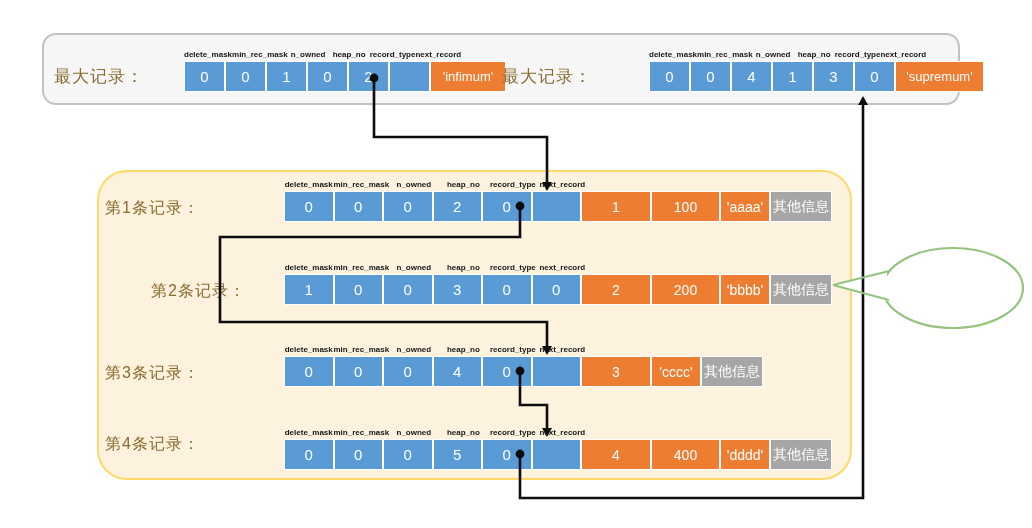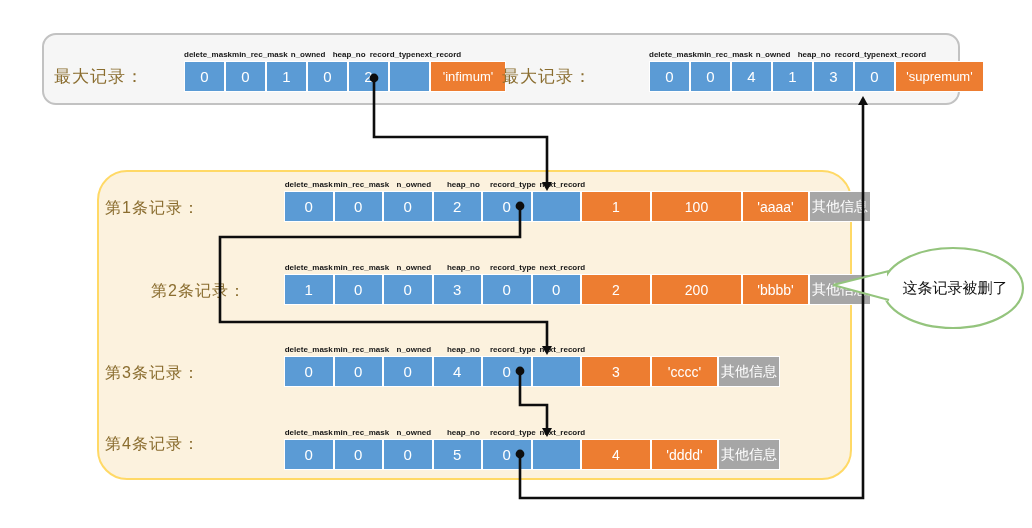--- a/index.html
+++ b/index.html
@@ -34,22 +34,22 @@
   .c{
     box-sizing:border-box;display:flex;align-items:center;justify-content:center;
     color:#ffffff;font-size:15px;border:1px solid #ffffff;
   }
   .c-blue{background:#5b9bd5;width:41px;}
   .t-rec .c-blue{width:49.5px;}
   .c-orange{background:#ed7d31;font-size:13px;}
   .c-name-inf{width:76px;}
   .c-name-sup{width:89px;}
   .c-d1{width:70px;font-size:14px;}
-  .c-d2{width:91px;font-size:14px;}
-  .c-d3{width:67px;font-size:14px;}
+  .c-d2{width:69px;font-size:14px;}
+  .c-d3{width:50px;font-size:14px;}
   .c-other{background:#a6a6a6;width:62px;font-size:14px;}
   
   .callout-text{
     position:absolute;left:888px;top:279px;width:134px;height:18px;line-height:18px;
     text-align:center;font-size:15px;color:#111111;white-space:nowrap;
   }
   .overlay{position:absolute;left:0;top:0;pointer-events:none;}
 </style>
 </head>
 <body>
@@ -184,20 +184,21 @@
       <span class="flabel">next_record</span>
     </div>
     <div class="row">
       <div class="c c-blue">0</div>
       <div class="c c-blue">0</div>
       <div class="c c-blue">0</div>
       <div class="c c-blue">5</div>
       <div class="c c-blue">0</div>
       <div class="c c-blue"></div>
       <div class="c c-orange c-d1">4</div>
+      <div class="c c-orange c-d2">400</div>
       <div class="c c-orange c-d3">'dddd'</div>
       <div class="c c-other">其他信息</div>
     </div>
   </div>
 
   <svg class="overlay" width="1032" height="528" viewBox="0 0 1032 528">
 
     <ellipse cx="953" cy="288" rx="70" ry="40" fill="#ffffff" stroke="#94c47d" stroke-width="2.2"></ellipse>
     <polygon points="833,285 887,271 887,301" fill="#ffffff" stroke="none"></polygon>
 
@@ -219,14 +220,13 @@
       <circle cx="520" cy="371" r="4.4"></circle>
       <circle cx="520" cy="454" r="4.4"></circle>
     </g>
 
     <g stroke="#94c47d" stroke-width="2" fill="none">
       <line x1="833" y1="285" x2="889" y2="271"></line>
       <line x1="833" y1="285" x2="889" y2="300"></line>
     </g>
   </svg>
 
-  <div class="callout-text">这条记录被删了</div>
 </div>
 
 </body></html>

